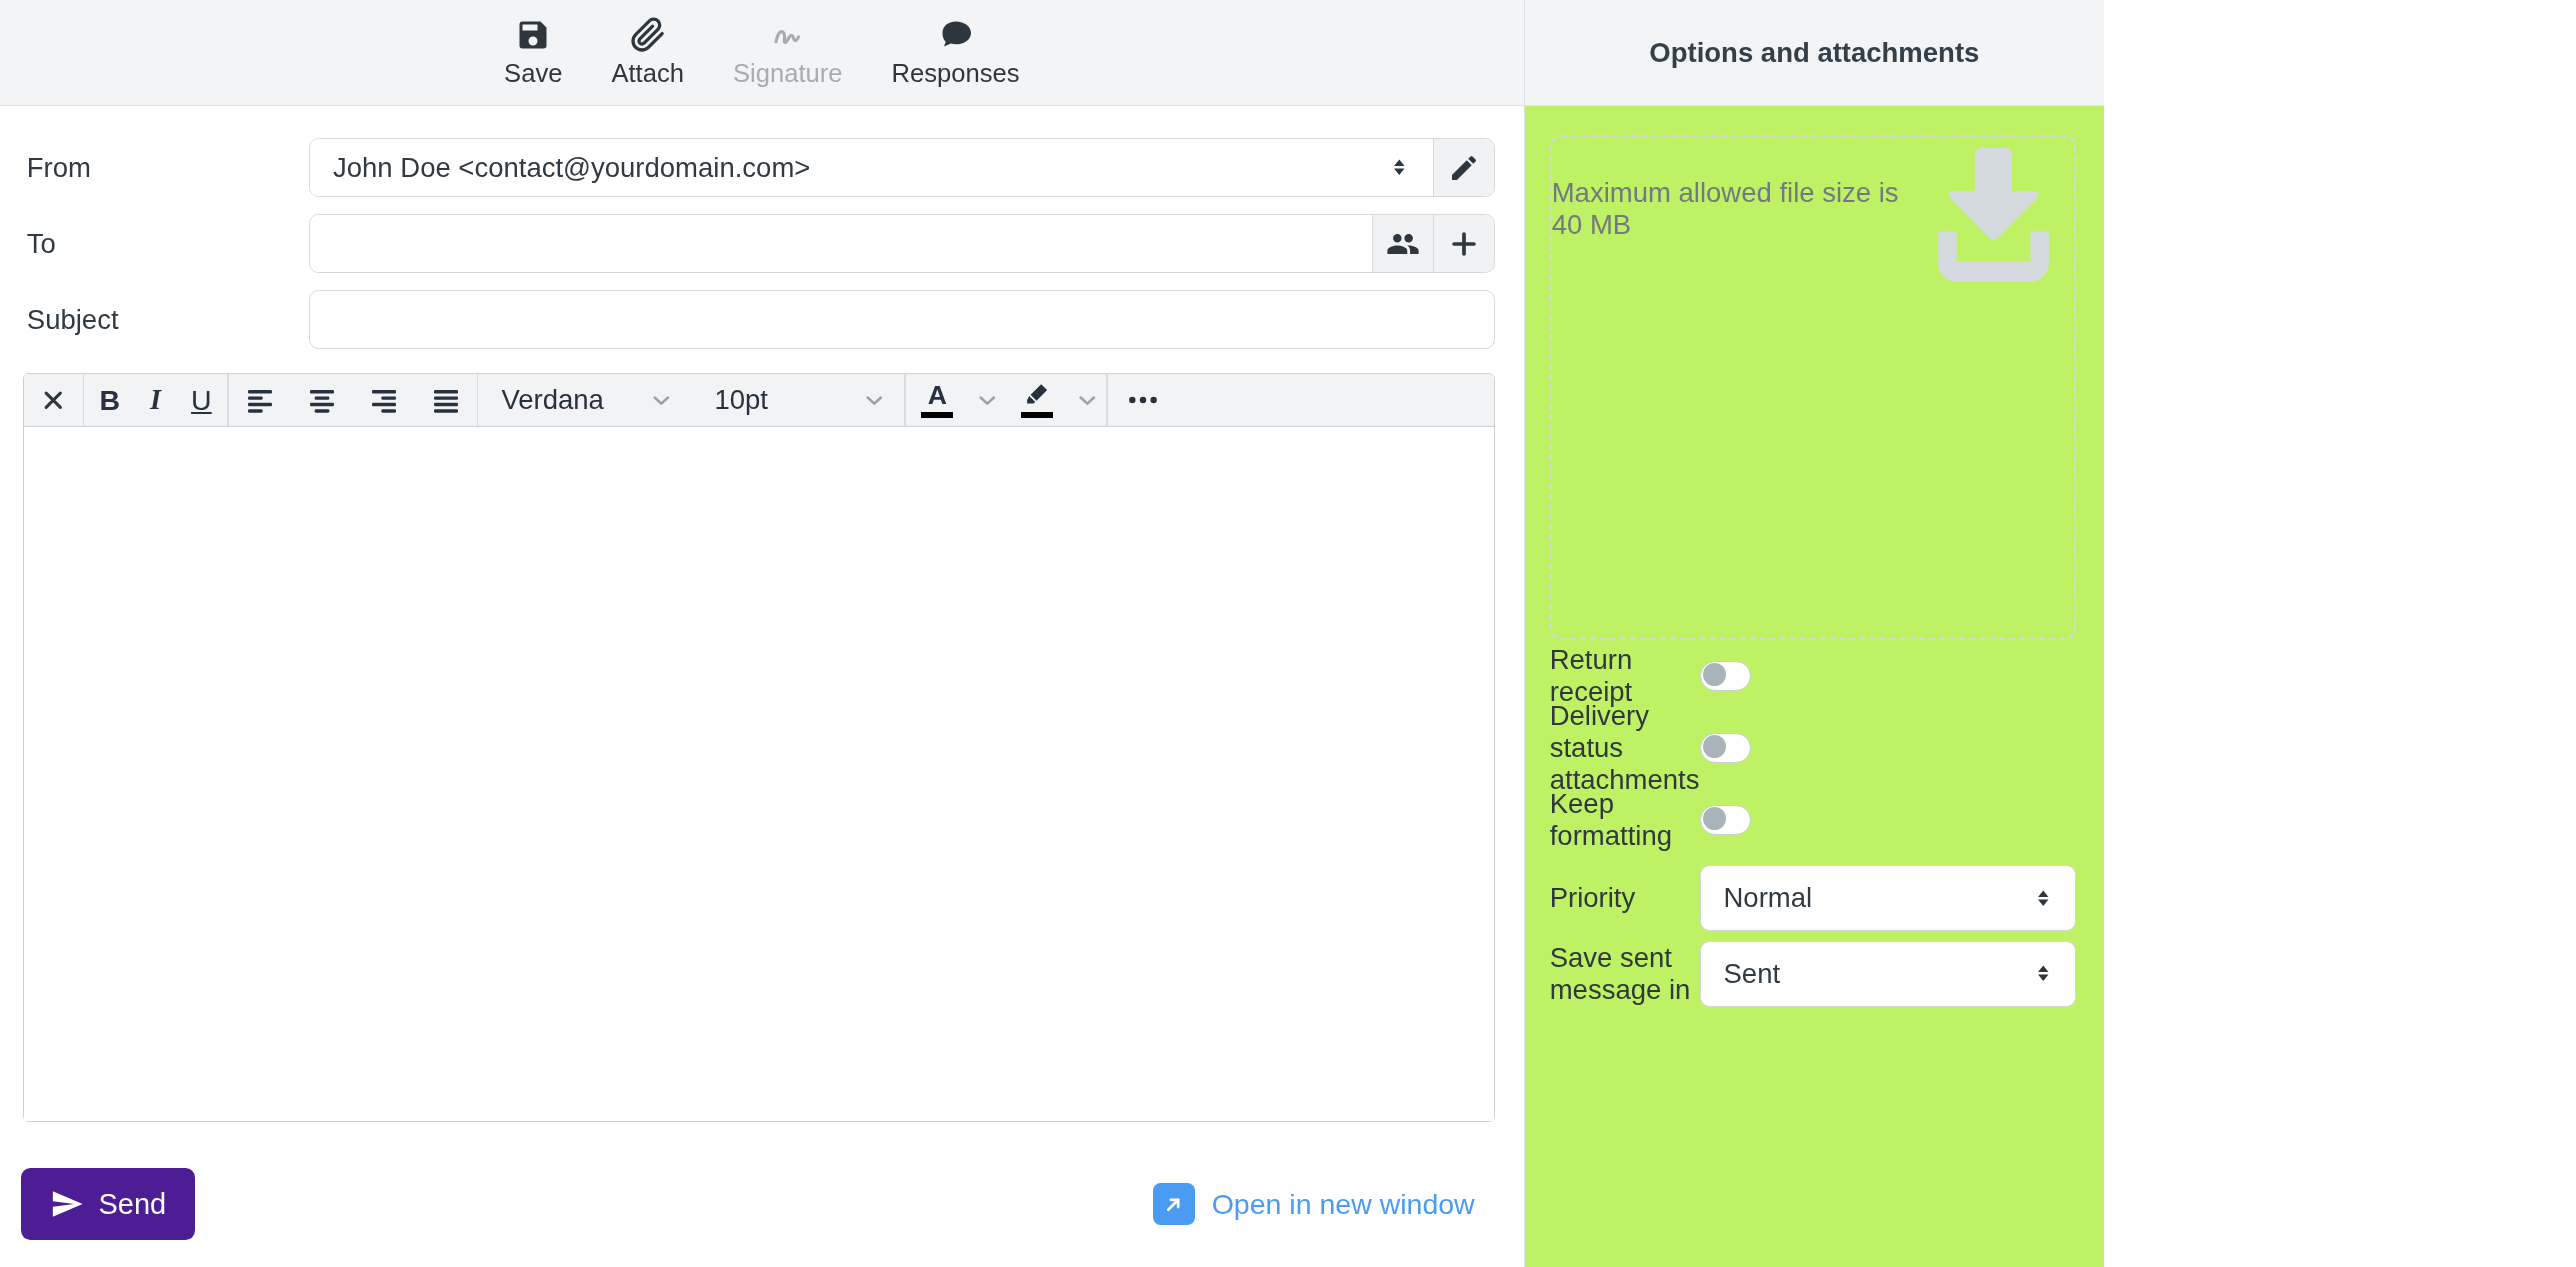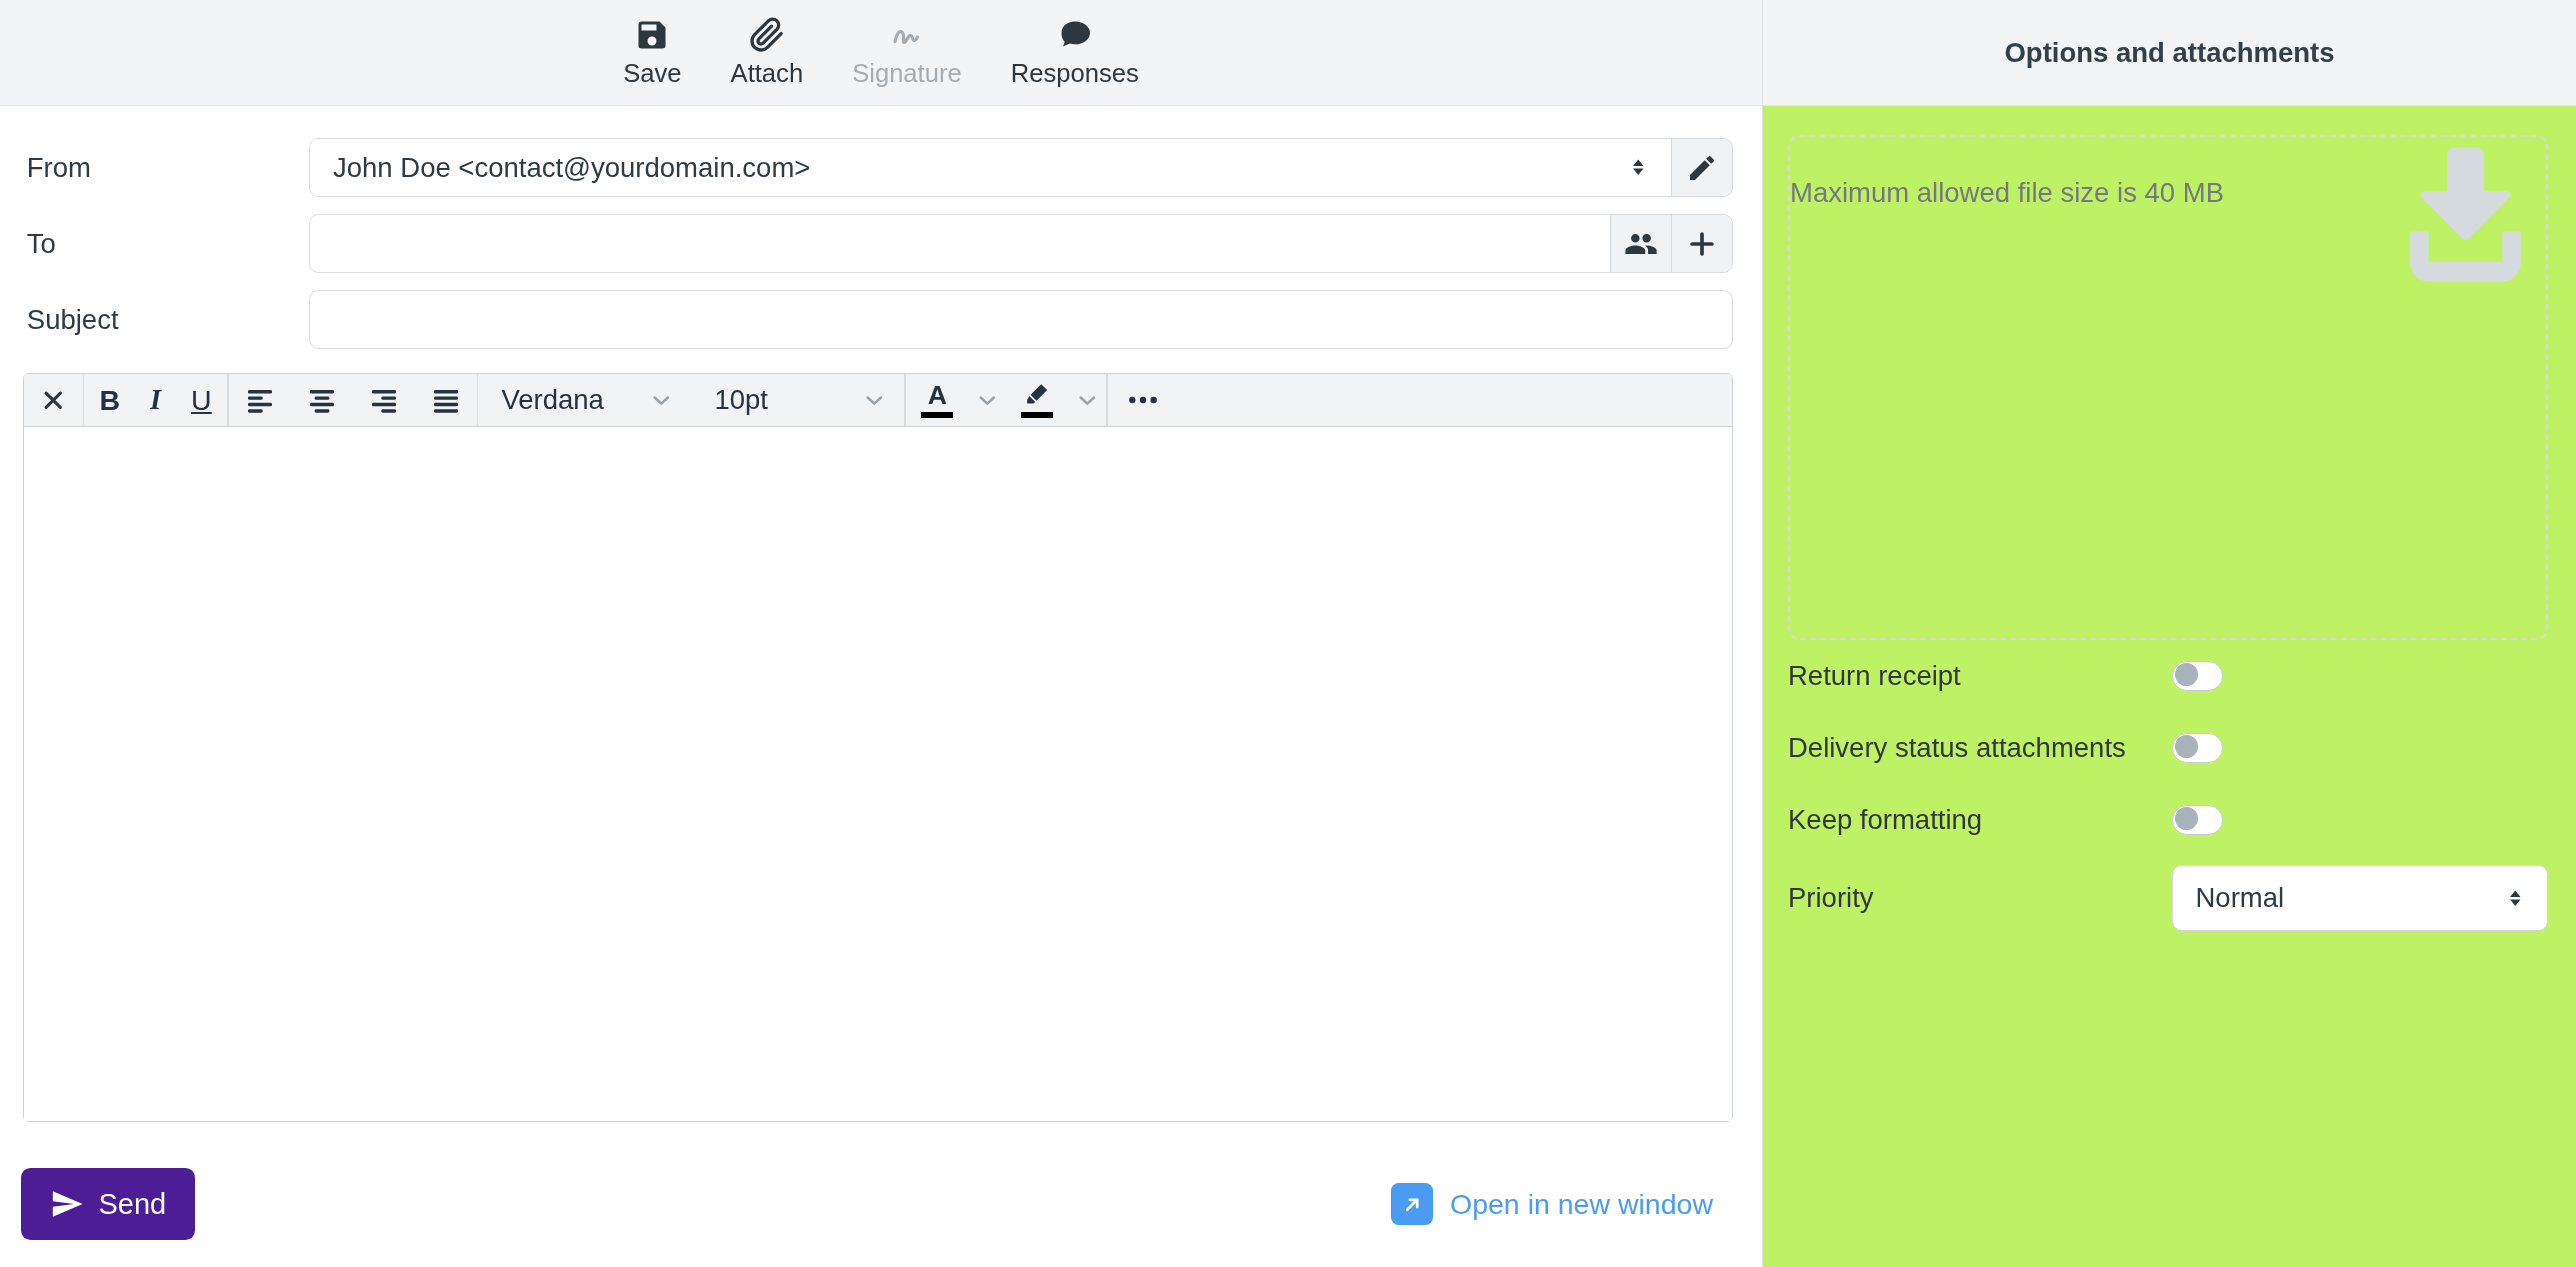--- a/index.html
+++ b/index.html
@@ -1,18 +1,18 @@
 <!DOCTYPE html>
 <html style="font-size:15px"><head>
 <meta charset="utf-8">
 <style>
   * { box-sizing: border-box; margin: 0; padding: 0; }
   html, body { width: 2576px; height: 1267px; overflow: hidden; background: #fff;
     font-family: "Liberation Sans", sans-serif; color: #2f3a42; }
-  .app { display: flex; width: 2576px; height: 1267px; }
+  .app { display: flex; width: 2104px; height: 1267px; }
 
   
   .main { width: 1762px; display: flex; flex-direction: column; background: #fff; }
 
   .topbar { height: 106px; background: #f2f4f5; border-bottom: 1.9px solid #e2e5e8;
     display: flex; align-items: center; justify-content: center; gap: 49px; flex: none; }
   .tb-btn { display: flex; flex-direction: column; align-items: center; gap: 6.6px;
     background: none; border: none; cursor: pointer; color: #2e373e; font-family: inherit; }
   .tb-btn span { font-size: 25.6px; color: #2e373e; }
   .tb-btn.disabled { color: #a6adb2; }
@@ -357,17 +357,28 @@
         <span class="opt-control">
           <span class="side-select">
             <span class="val">Normal</span>
             <svg width="28.5" height="28.5" viewBox="0 0 24 24">
                 <path fill="#2e373e" d="M12 5.5l4.4 5.4H7.6L12 5.5zM12 18.5l-4.4-5.4h8.8L12 18.5z"></path>
               </svg>
           </span>
         </span>
       </div>
 
+      <div class="opt-row select-row">
+        <span class="opt-label">Save sent message in</span>
+        <span class="opt-control">
+          <span class="side-select">
+            <span class="val">Sent</span>
+            <svg width="28.5" height="28.5" viewBox="0 0 24 24">
+                <path fill="#2e373e" d="M12 5.5l4.4 5.4H7.6L12 5.5zM12 18.5l-4.4-5.4h8.8L12 18.5z"></path>
+              </svg>
+          </span>
+        </span>
+      </div>
 
     </div>
   </div>
 </div>
 
 
 </body></html>

